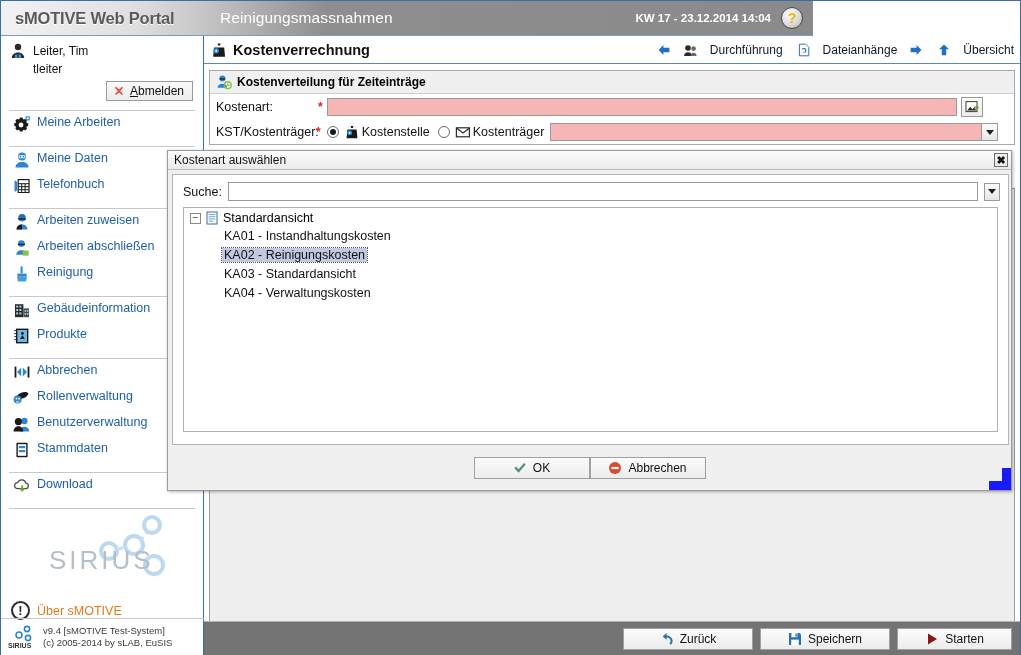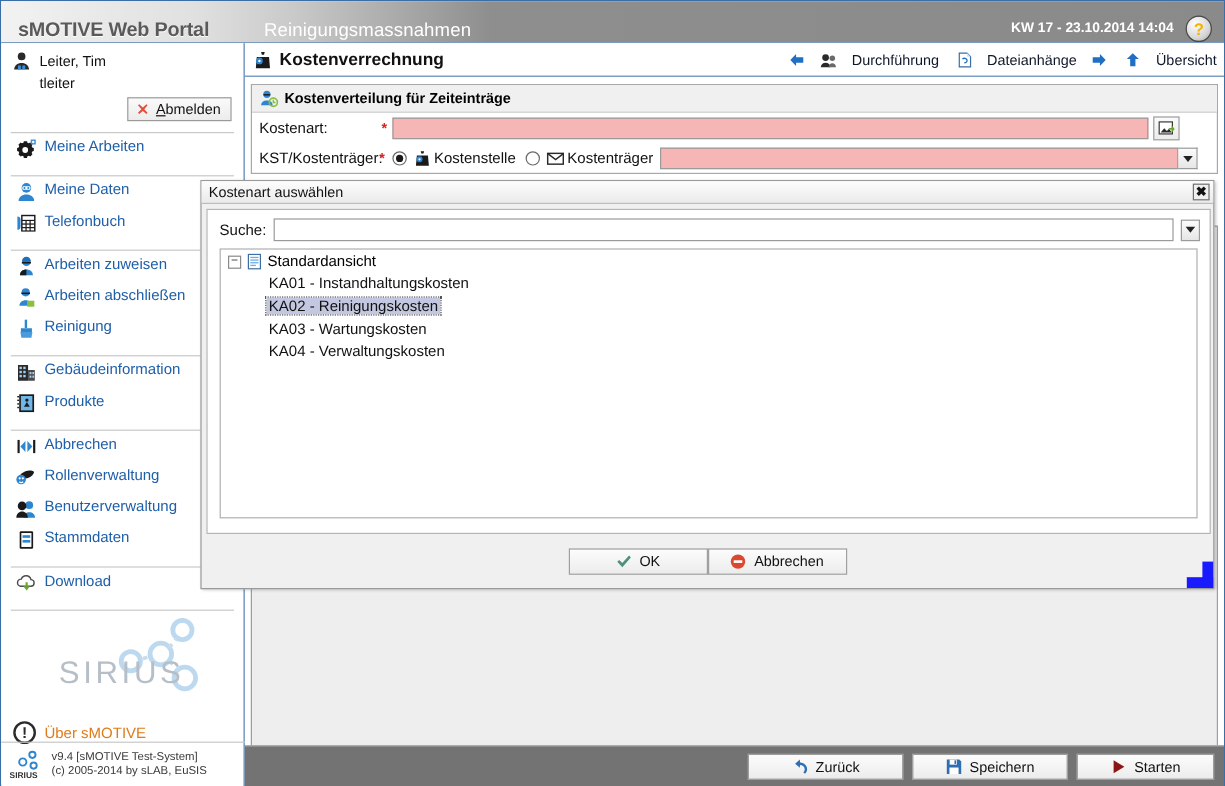--- a/index.html
+++ b/index.html
@@ -15,22 +15,22 @@
     position: relative;
     width: 1021px; height: 655px;
     border: 1px solid #3a6ea5;
     box-sizing: border-box;
     background: #fff;
   }
 
   
   .header {
     position: absolute; top: 0; left: 0;
-    width: 1019px; height: 35px;
-    display: flex; align-items: flex-end;
+    width: 812px; height: 35px;
+    display: flex; align-items: center;
     background: linear-gradient(to right, #f2f2f2 0%, #e0e0e0 16%, #c9c9c9 24%, #8e8e8e 40%, #8a8a8a 100%);
     border-bottom: 1px solid #7a9cc0;
     box-sizing: border-box;
   }
   .brand {
     width: 203px;
     padding-left: 14px;
     box-sizing: border-box;
     font-size: 16.5px;
     font-weight: bold;
@@ -314,21 +314,21 @@
 </style>
 </head>
 <body>
 
 <div id="app">
 
   <div class="header">
     <div class="brand">sMOTIVE Web Portal</div>
     <div class="app-title">Reinigungsmassnahmen</div>
     <div class="header-right">
-      <div class="kw-date">KW 17 - 23.10.2014 14:04</div>
+      <div class="kw-date">KW 17 - 23.12.2014 14:04</div>
       <div class="help-icon">?</div>
     </div>
   </div>
 
   <div class="sidebar">
 
     <div class="user-block">
       <div class="user-row">
         <span class="ico">
           <svg width="18" height="18" viewBox="0 0 18 18">
@@ -756,21 +756,21 @@
           </span>
           <span>Standardansicht</span>
         </div>
         <div class="tree-item">
           <span class="lbl">KA01 - Instandhaltungskosten</span>
         </div>
         <div class="tree-item selected">
           <span class="lbl">KA02 - Reinigungskosten</span>
         </div>
         <div class="tree-item">
-          <span class="lbl">KA03 - Wartungskosten</span>
+          <span class="lbl">KA03 - Standardansicht</span>
         </div>
         <div class="tree-item">
           <span class="lbl">KA04 - Verwaltungskosten</span>
         </div>
       </div>
     </div>
 
     <div class="modal-footer">
       <div class="btn" style="width:116px">
         <span class="ico" style="width:14px;height:14px;flex:0 0 14px">

